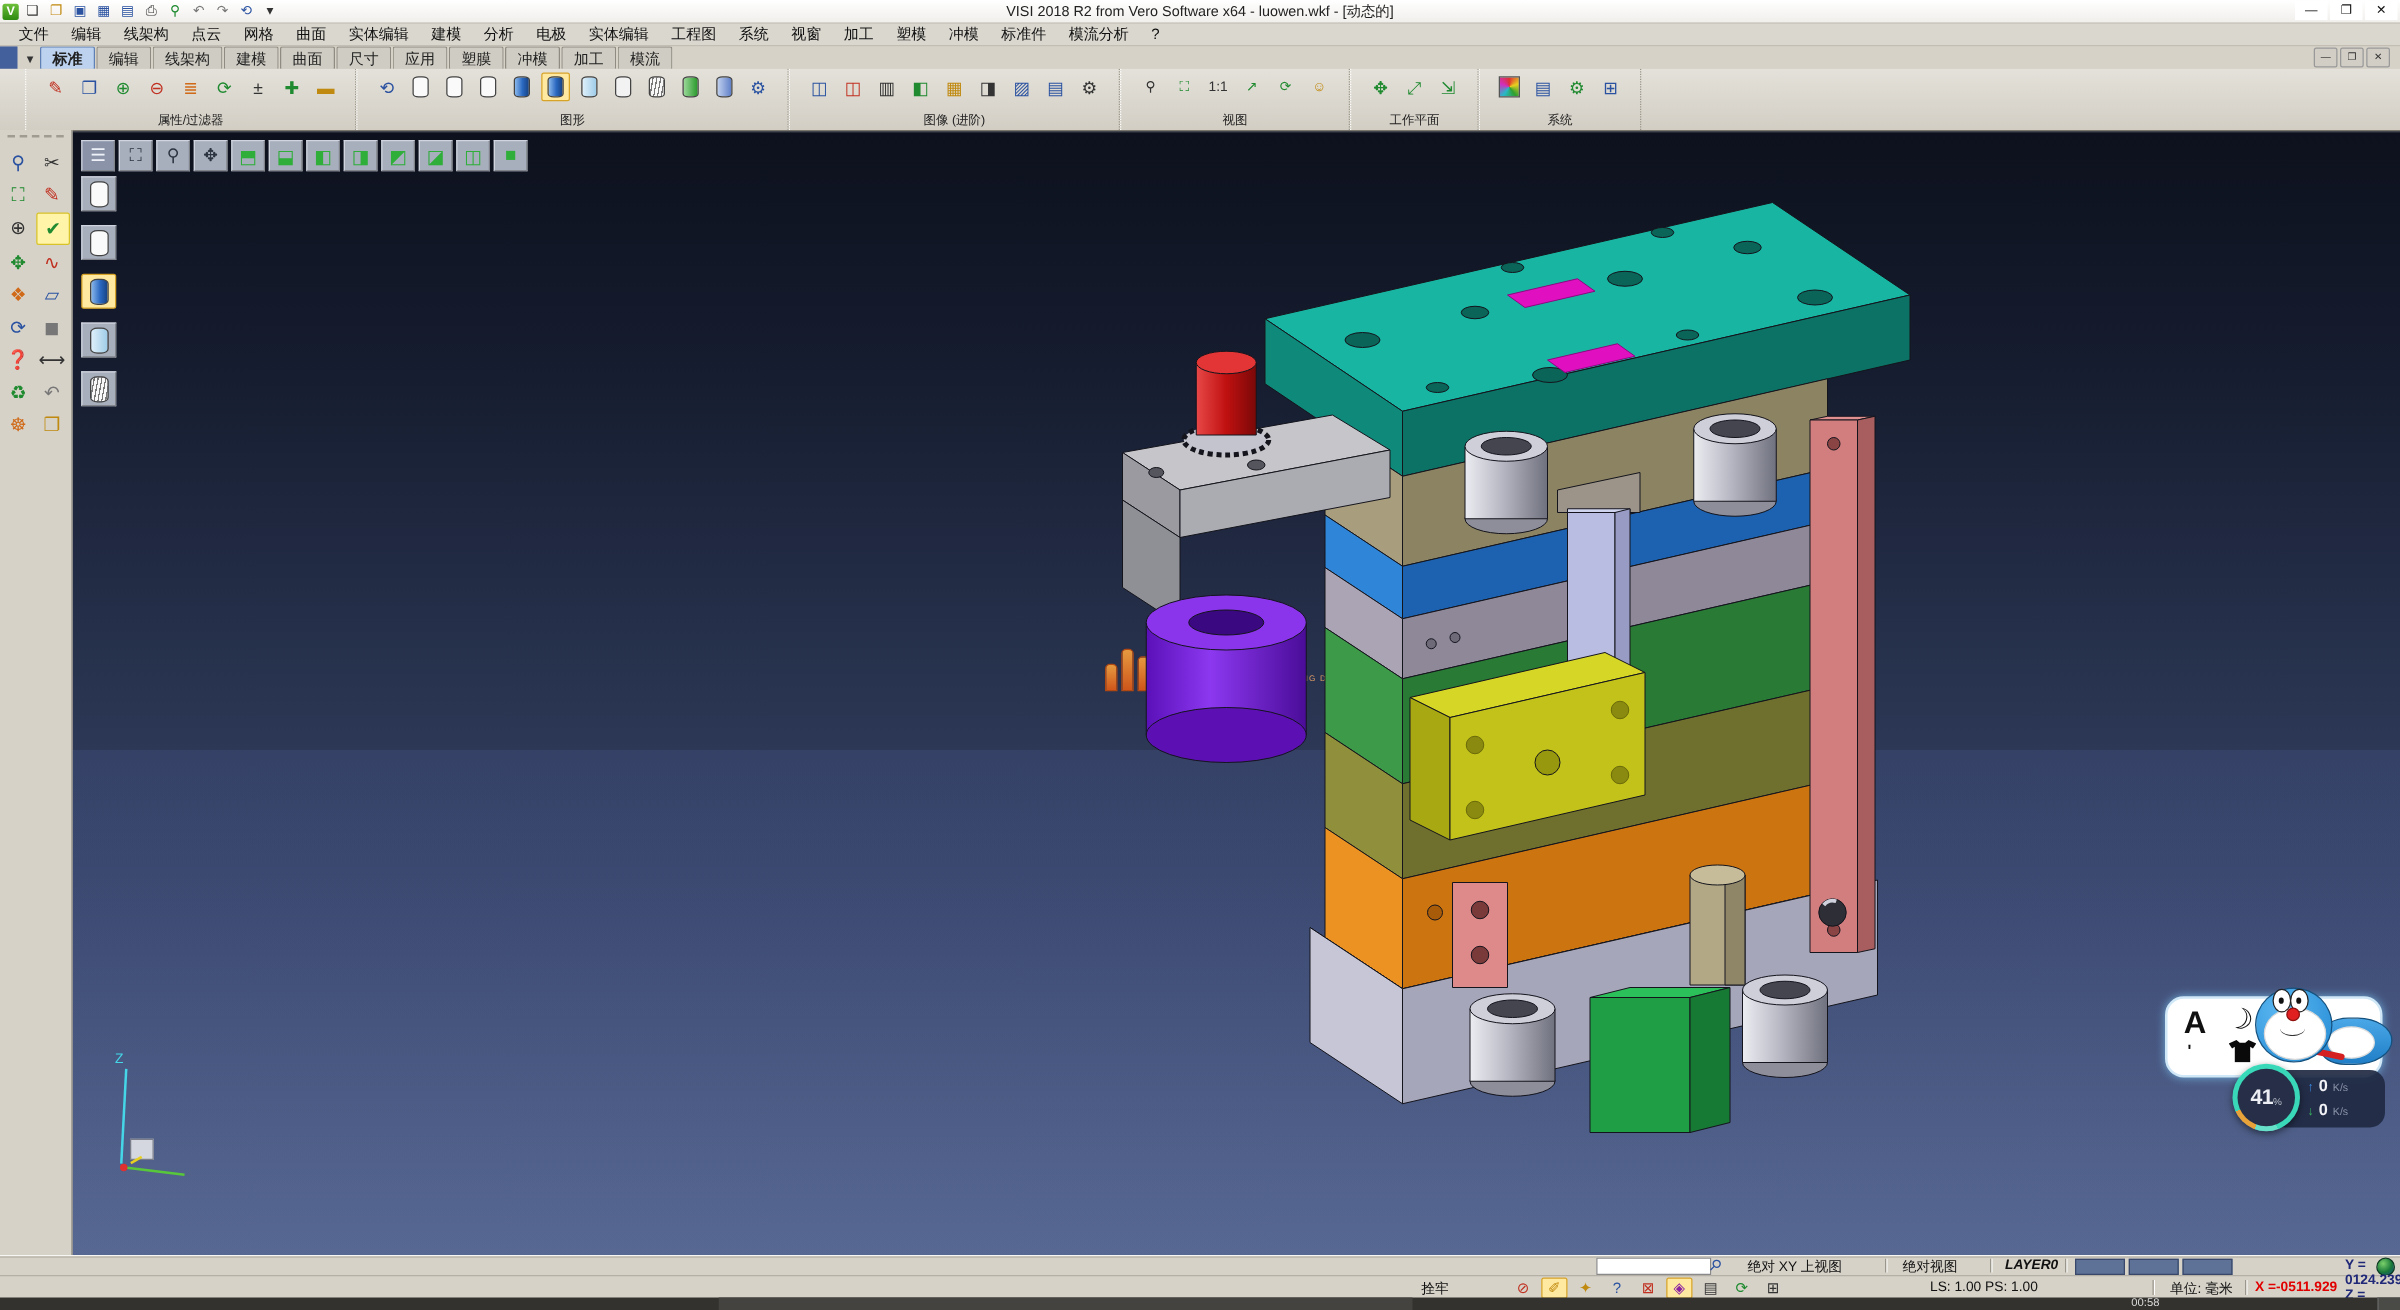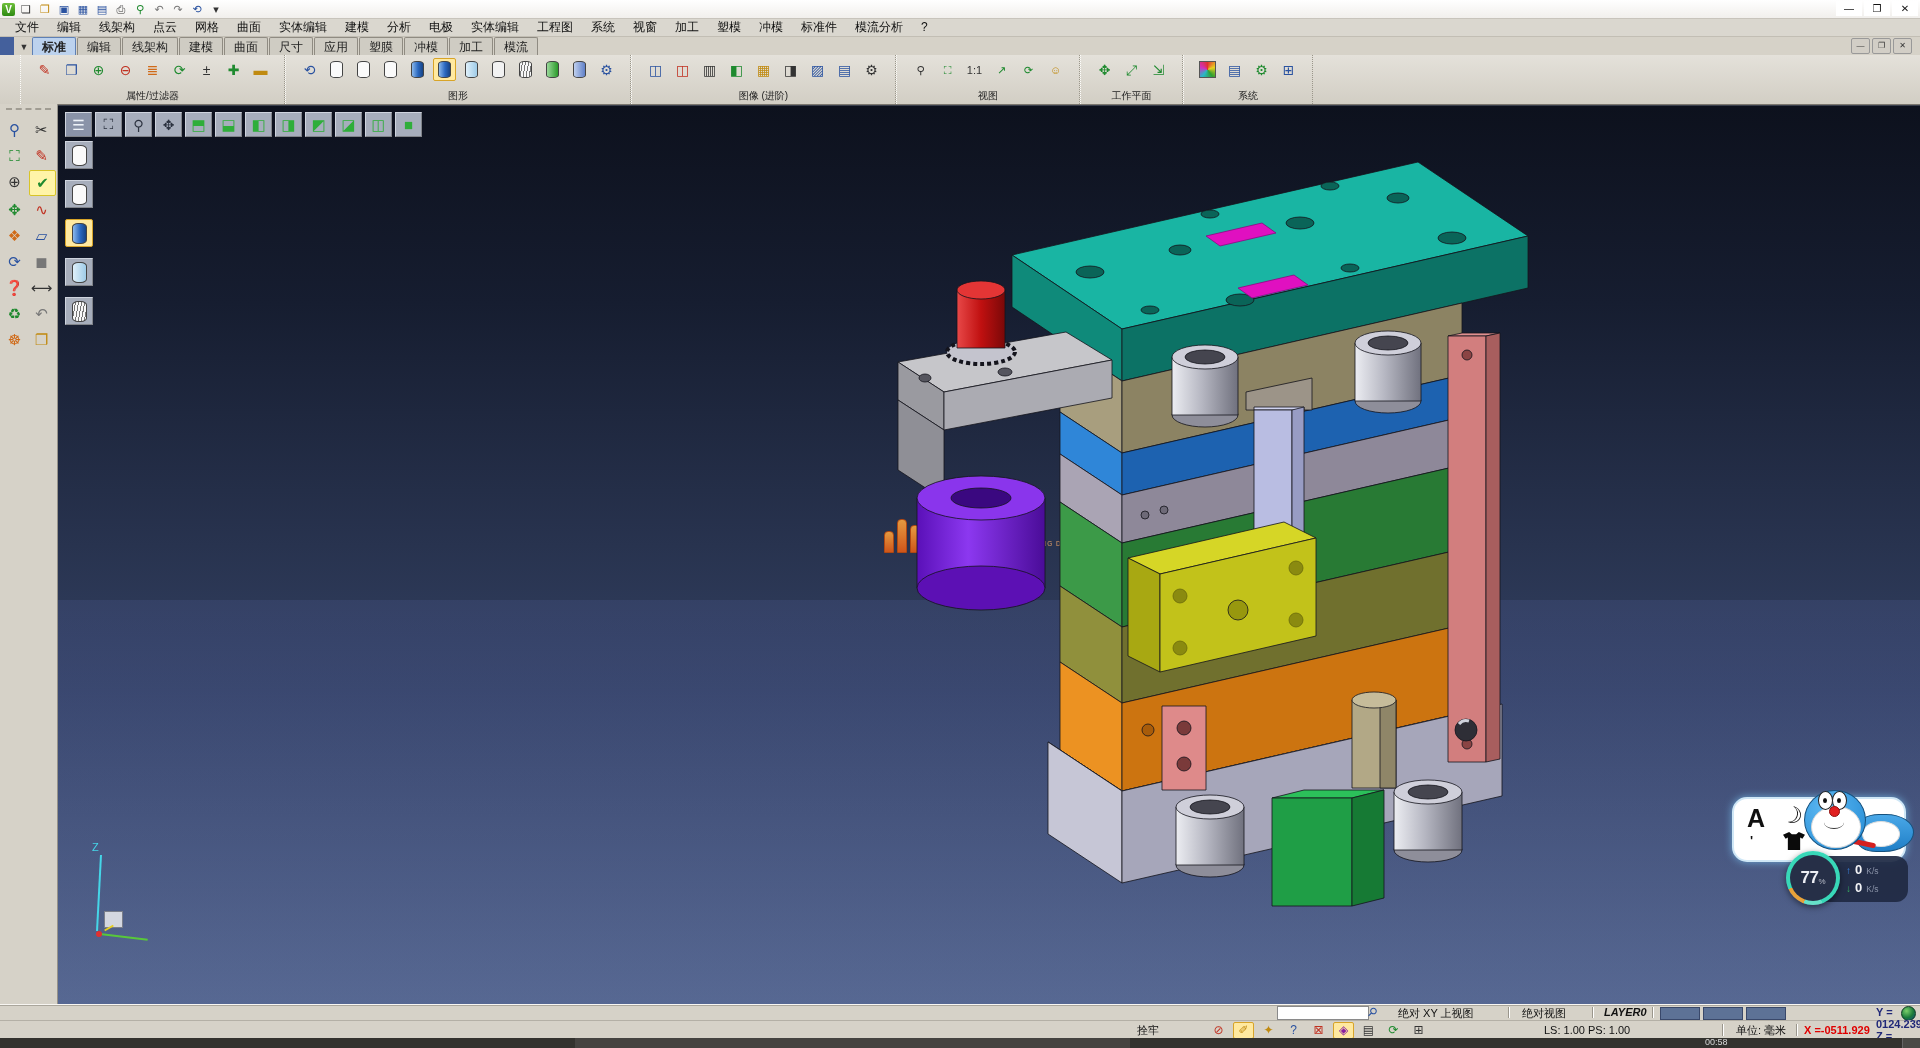--- a/index.html
+++ b/index.html
@@ -159,20 +159,21 @@
       <span class="qa-icon c-blue"><span class="glyph">▣</span></span>
       <span class="qa-icon c-blue"><span class="glyph">▦</span></span>
       <span class="qa-icon c-blue"><span class="glyph">▤</span></span>
       <span class="qa-icon c-dark"><span class="glyph">⎙</span></span>
       <span class="qa-icon c-green"><span class="glyph">⚲</span></span>
       <span class="qa-icon c-gray"><span class="glyph">↶</span></span>
       <span class="qa-icon c-gray"><span class="glyph">↷</span></span>
       <span class="qa-icon c-blue"><span class="glyph">⟲</span></span>
       <span class="qa-icon c-dark"><span class="glyph">▾</span></span>
     </div>
+  <div class="title-text">VISI 2018 R2 from Vero Software x64 - luowen.wkf - [动态的]</div>
   <div class="win-controls">
     <span class="win-btn">—</span>
     <span class="win-btn">❐</span>
     <span class="win-btn close">✕</span>
   </div>
 </div>
 
 <nav class="abs menubar">
 
 <span class="menu-item">文件</span>
@@ -689,21 +690,21 @@
     <span class="unit">K/s</span>
   </div>
   <div class="sp-row">
     <span class="arr dn">↓</span>
     <b>0</b>
     <span class="unit">K/s</span>
   </div>
 </div>
 <div class="abs gauge">
   <div class="gin">
-    <span class="gv">77</span>
+    <span class="gv">41</span>
     <span class="gp">%</span>
   </div>
 </div>
 
 <div class="abs status1">
   <input class="search-box" value="" style="">
   <span class="mag">⚲</span>
   <span class="s1-item" style="left:1398px;">绝对 XY 上视图</span>
   <span class="s1-sep" style="left:1508px;"></span>
   <span class="s1-item" style="left:1522px;">绝对视图</span>

